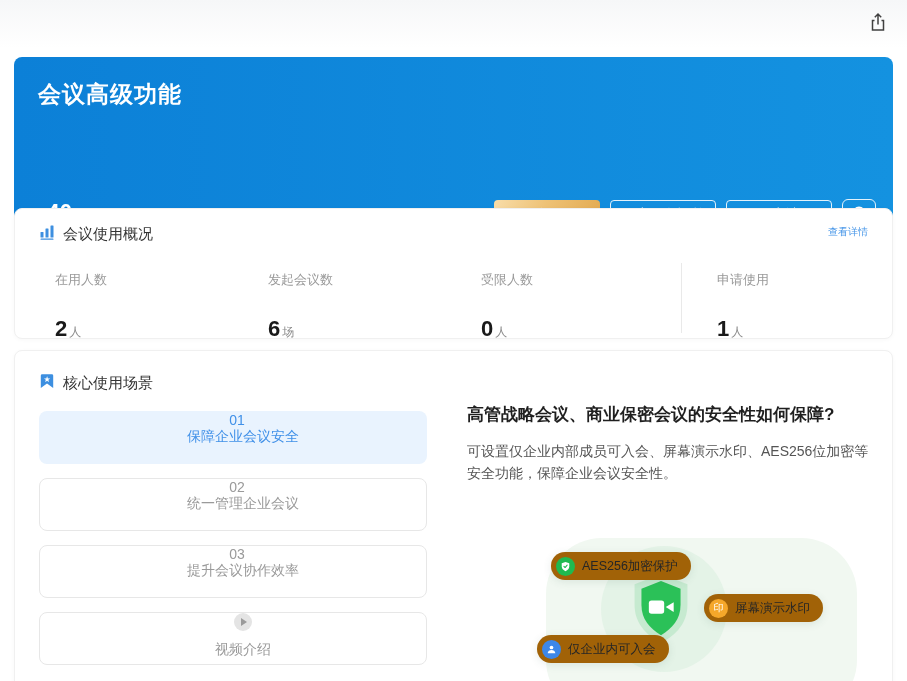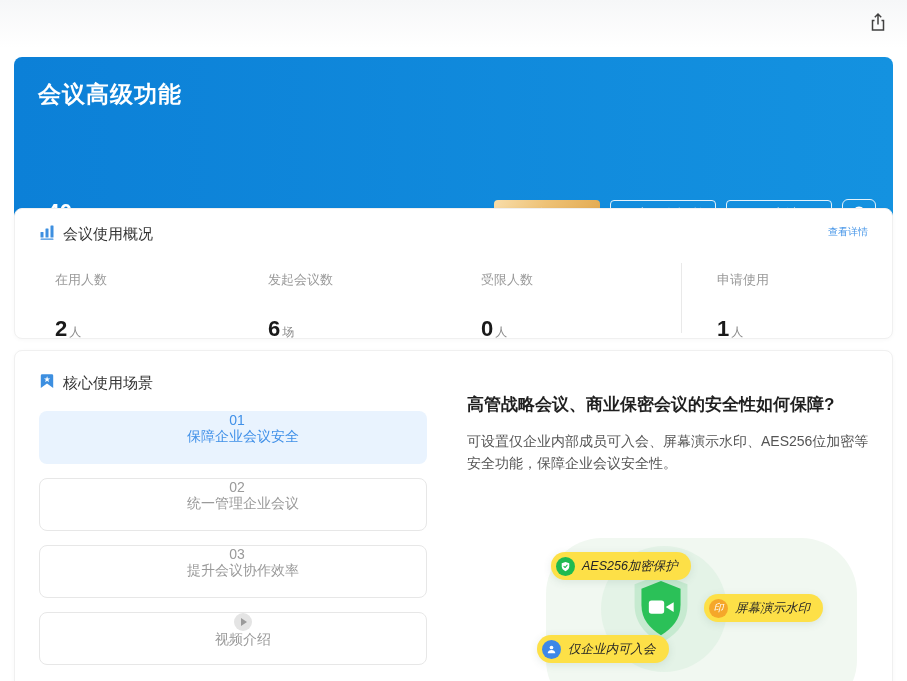--- a/index.html
+++ b/index.html
@@ -96,51 +96,51 @@
   .scenario-list { position: absolute; left: 24px; top: 60px; width: 388px; }
   .scenario-item {
     width: 388px; height: 53px; border-radius: 8px; border: 1px solid #e7e7e7;
     display: flex; align-items: center; padding-left: 20px; margin-bottom: 14px;
     font-size: 14px; color: #9a9a9a; cursor: pointer; background: #fff; flex-direction: column;
   }
   .scenario-item.active {
     border: 1px solid transparent; background: #e9f3fe; color: #4090e8;
   }
   .scenario-num { margin-right: 12px; }
-  .video-item { }
+  .video-item { gap: 10px; }
   .play-circle {
     width: 18px; height: 18px; border-radius: 50%; background: #e4e4e4;
     display: flex; align-items: center; justify-content: center;
   }
   .play-triangle {
     width: 0; height: 0; margin-left: 2px;
     border-top: 4px solid transparent; border-bottom: 4px solid transparent;
     border-left: 6px solid #9a9a9a;
   }
 
-  .scenario-detail { position: absolute; left: 452px; top: 43px; width: 410px; }
+  .scenario-detail { position: absolute; left: 452px; top: 53px; width: 410px; }
   .detail-heading { font-size: 17px; font-weight: bold; color: #1f1f1f; line-height: 1.35; }
   .detail-desc { margin-top: 13px; font-size: 14px; color: #555; line-height: 1.6; width: 404px; }
 
   
   .illustration { position: absolute; left: 0; top: 0; width: 879px; height: 360px; pointer-events: none; }
   .illus-blob {
     position: absolute; left: 531px; top: 187px; width: 311px; height: 178px;
     border-radius: 56px; background: #f1f8f1;
   }
   .illus-circle {
     position: absolute; left: 586px; top: 195px; width: 126px; height: 126px;
     border-radius: 50%; background: #e4f3e7;
   }
   .illus-shield { position: absolute; left: 612px; top: 221px; }
   .badge {
     position: absolute; display: inline-flex; align-items: center; gap: 7px;
-    height: 28px; padding: 0 13px 0 5px; background: #fde047; border-radius: 14px;
+    height: 28px; padding: 0 13px 0 5px; background: #a16207; border-radius: 14px;
     box-shadow: 0 2px 8px rgba(60,100,80,0.12);
-    font-size: 12.5px; color: #262626; white-space: nowrap; font-style: italic;
+    font-size: 12.5px; color: #262626; white-space: nowrap;
   }
   .badge-icon {
     width: 19px; height: 19px; border-radius: 50%;
     display: flex; align-items: center; justify-content: center; flex: none;
   }
   .badge-aes { left: 536px; top: 201px; }
   .badge-watermark { left: 689px; top: 243px; }
   .badge-internal { left: 522px; top: 284px; }
   .icon-green { background: #1fba50; }
   .icon-orange { background: #f5a72a; }

